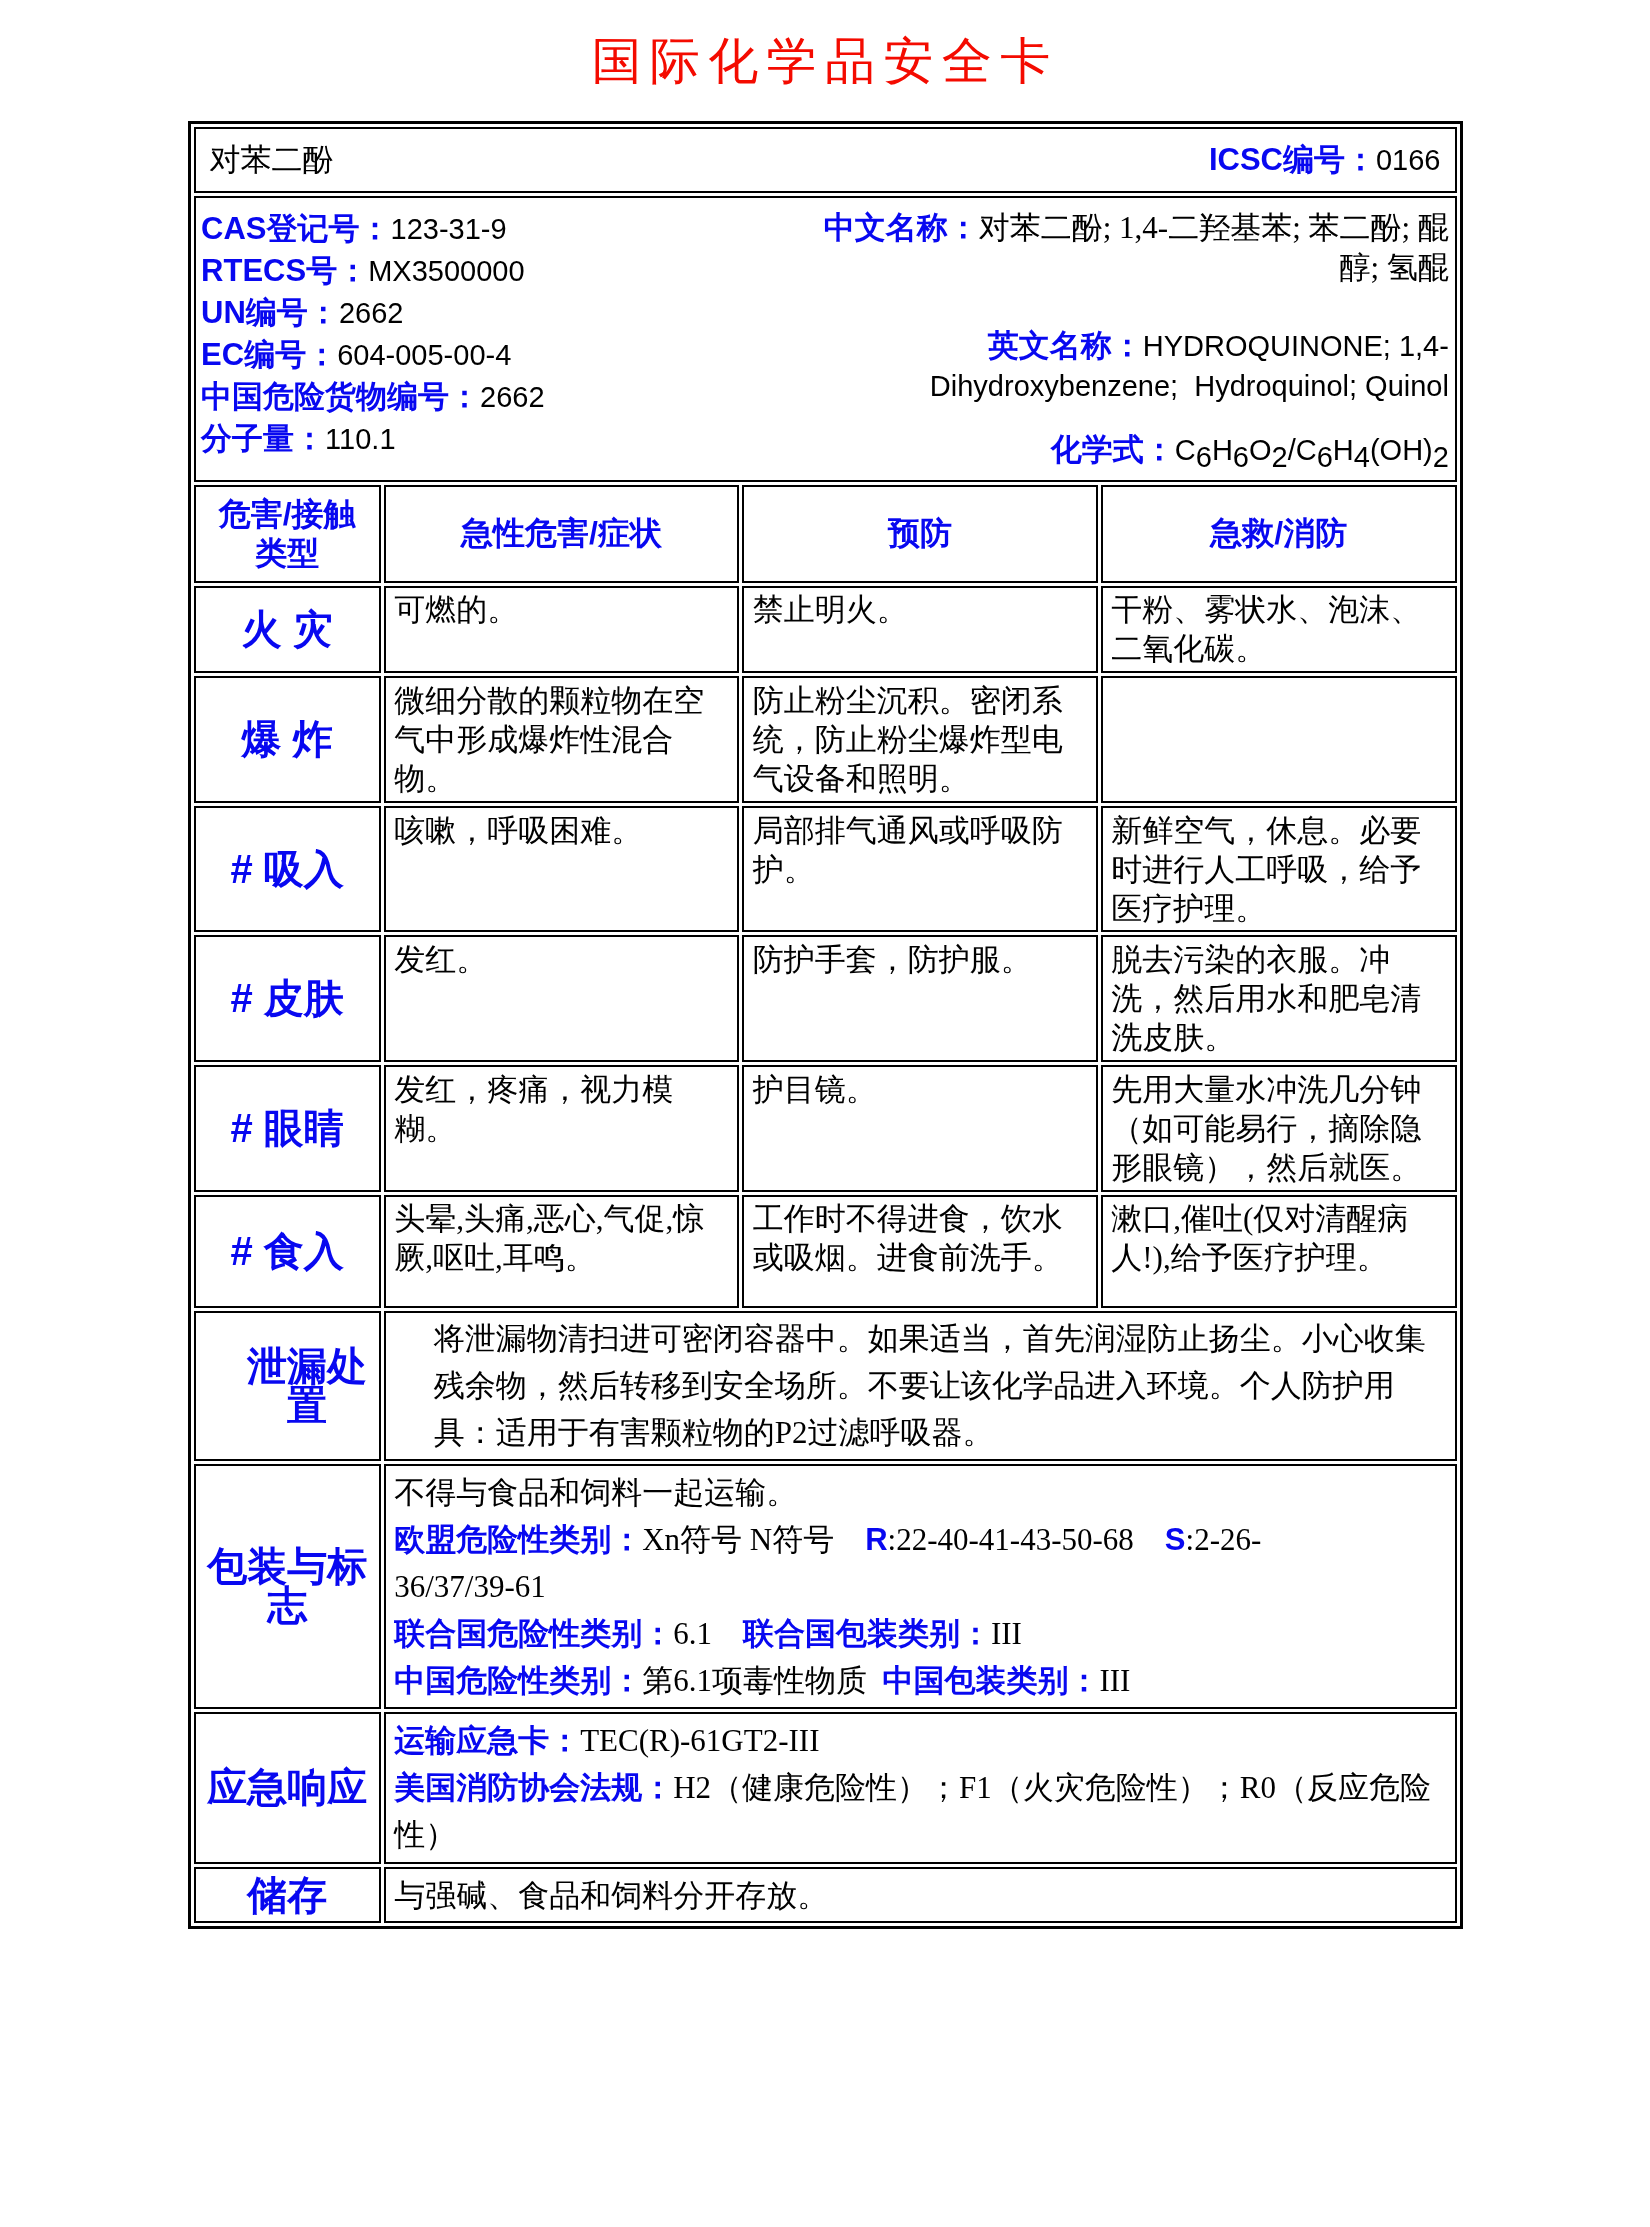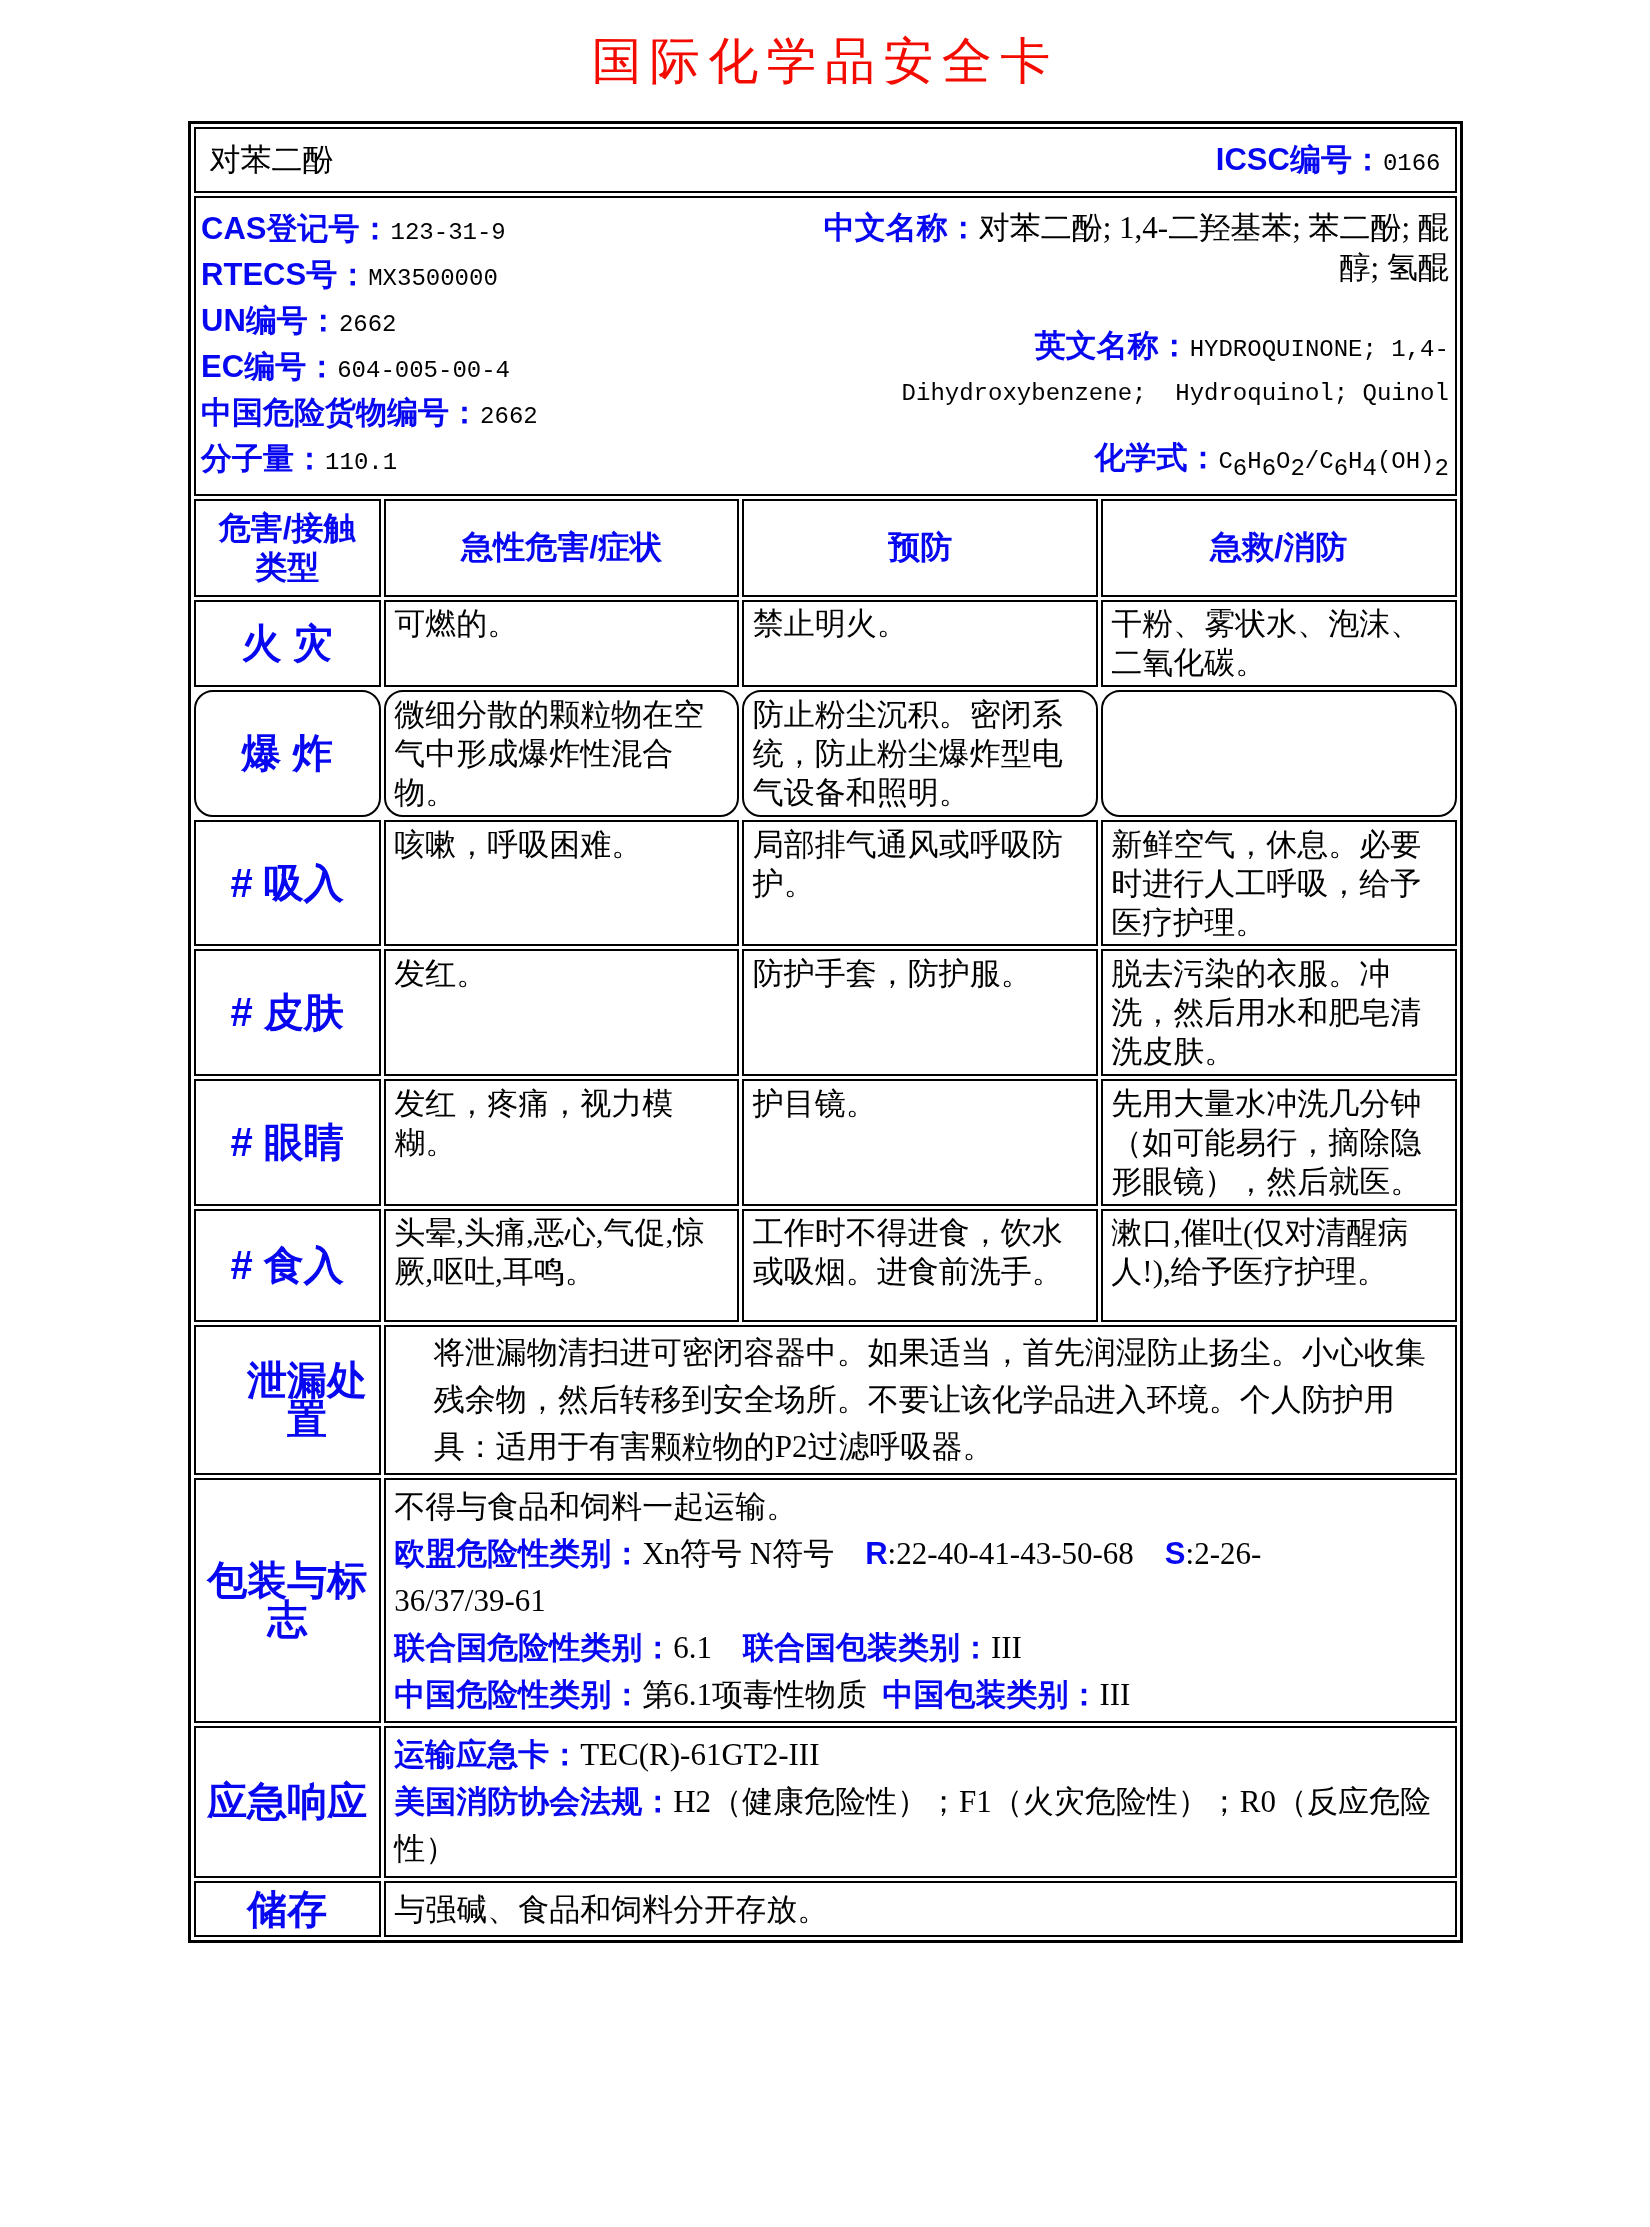--- a/index.html
+++ b/index.html
@@ -32,21 +32,21 @@
   td{
     border:2.1px solid #000;
     padding:2.8px 8.4px;
     vertical-align:top;
     word-break:break-word;
   }
   .bl{
     color:var(--blue);font-weight:700;
     font-family:"Liberation Sans","DejaVu Sans",sans-serif;
   }
-  .mono{font-family:Liberation Mono, monospace;font-size:24px;}
+  .mono{font-family:Liberation Sans, sans-serif;font-size:29px;}
   sub{font-size:19.5px;line-height:0;}
   .tline{white-space:pre-wrap;}
 
   
   .head-cell{height:66px;vertical-align:middle;padding:4.2px 14px;}
   .head-flex{display:flex;justify-content:space-between;align-items:flex-start;}
 
   
   .id-cell{height:270px;padding:9.8px 5.6px;}
   .id-wrap{display:flex;}
@@ -67,21 +67,21 @@
   }
   
   .lbl-cell{
     vertical-align:middle;text-align:center;
     color:var(--blue);font-weight:700;
     font-family:"Liberation Sans","DejaVu Sans",sans-serif;
     font-size:40px;line-height:39px;white-space:pre-wrap;
   }
   .hz-cell{line-height:39px;}
   tr.hz-fire td{height:75px;}
-  tr.hz-explosion td{height:117px;border-radius:19px;}
+  tr.hz-explosion td{height:117px;}
   tr.hz-contact td{height:75px;}
   tr.hz-inhalation td{height:117px;}
   tr.hz-skin td{height:114px;}
   tr.hz-eyes td{height:117px;}
   tr.hz-ingestion td{height:113px;}
 
   
   .sec-cell{line-height:47px;}
   .sec-cell .tline{line-height:47px;}
   tr.sec-spill td{height:138px;padding-left:48px;}

